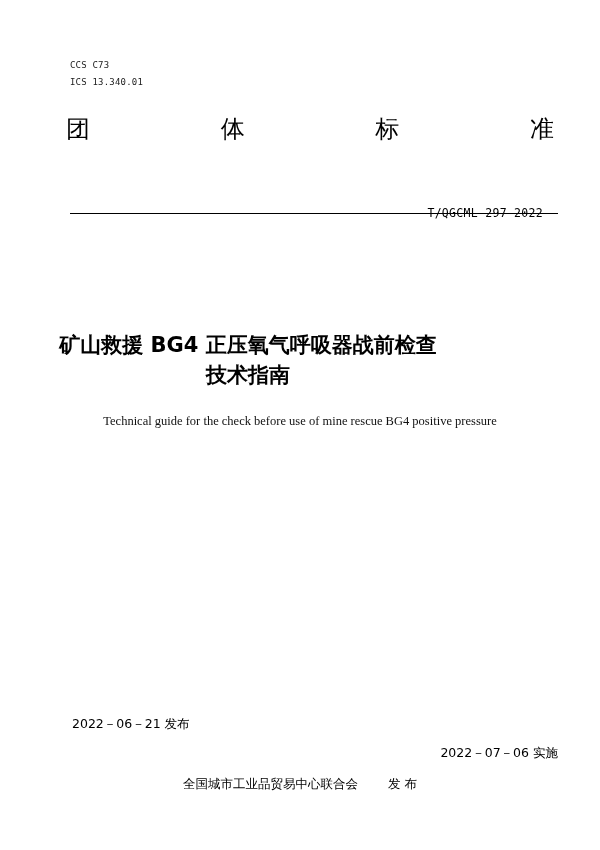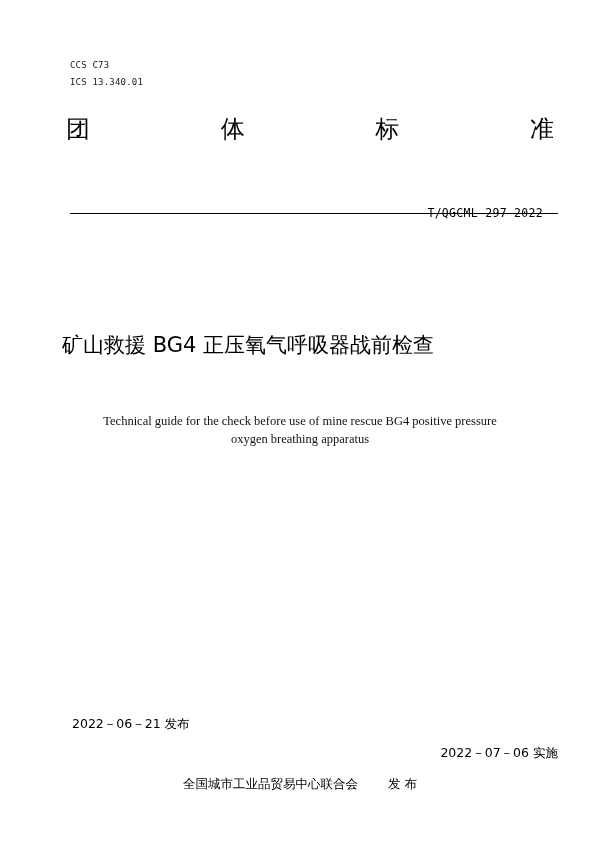--- a/index.html
+++ b/index.html
@@ -3,21 +3,21 @@
   <meta charset="utf-8">
   <style>
     html, body { margin: 0; padding: 0; background: #ffffff; }
     body { width: 600px; height: 850px; position: relative; overflow: hidden; color: #000; font-family: "DejaVu Sans", sans-serif; }
     .abs { position: absolute; }
     .meta { left: 70px; font-size: 9px; font-family: "DejaVu Sans Mono", monospace; color: #222; letter-spacing: 0.2px; }
     .kind { top: 114px; left: 66px; width: 488px; display: flex; justify-content: space-between; font-size: 24px; line-height: 30px; }
     .kind span { display: inline-block; }
     .code { top: 166px; right: 57px; font-family: "DejaVu Sans Mono", monospace; font-size: 11.5px; letter-spacing: 0.3px; margin-top: 40px; }
     .rule { top: 213px; left: 70px; width: 488px; height: 0; border-top: 1px solid #000; }
-    .title { top: 330px; left: 0; width: 496px; text-align: center; font-size: 21px; line-height: 30px; }
+    .title { top: 330px; left: 0; width: 496px; text-align: center; font-size: 21px; line-height: 30px; font-weight: bold; }
     .entitle { top: 412px; left: 0; width: 600px; text-align: center; font-family: "Liberation Serif", serif; font-size: 12.5px; line-height: 18px; color: #111; }
     .date { top: 716px; font-size: 12.5px; }
     .date-left { left: 72px; }
     .date-right { right: 42px; margin-top: 29px; }
     .issuer { top: 776px; left: 0; width: 600px; text-align: center; font-size: 12.5px; }
     .issuer .gap { display: inline-block; width: 30px; }
   </style>
 </head>
 <body>
 
@@ -30,25 +30,25 @@
   <span>标</span>
   <span>准</span>
 </div>
 
 <div class="abs code">T/QGCML 297—2022</div>
 
 <div class="abs rule"></div>
 
 <div class="abs title">
   <div>矿山救援 BG4 正压氧气呼吸器战前检查</div>
+  <div>技术指南</div>
 </div>
 
 <div class="abs entitle">
   <div>Technical guide for the check before use of mine rescue BG4 positive pressure</div>
-  <div>oxygen breathing apparatus</div>
 </div>
 
 <div class="abs date date-left">2022－06－21 发布</div>
 <div class="abs date date-right">2022－07－06 实施</div>
 
 <div class="abs issuer">
   <span>全国城市工业品贸易中心联合会</span><span class="gap"></span><span>发 布</span>
 </div>
 
 </body></html>

